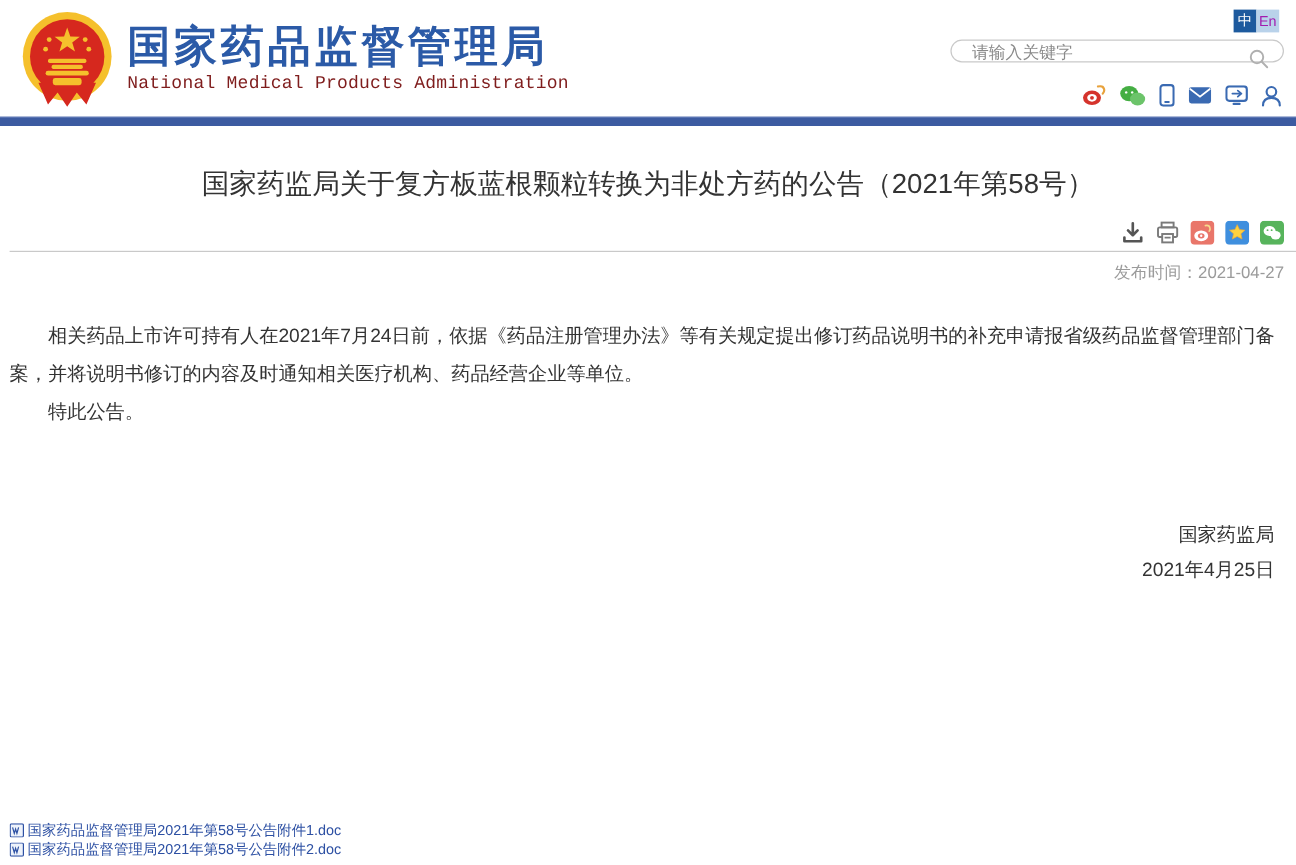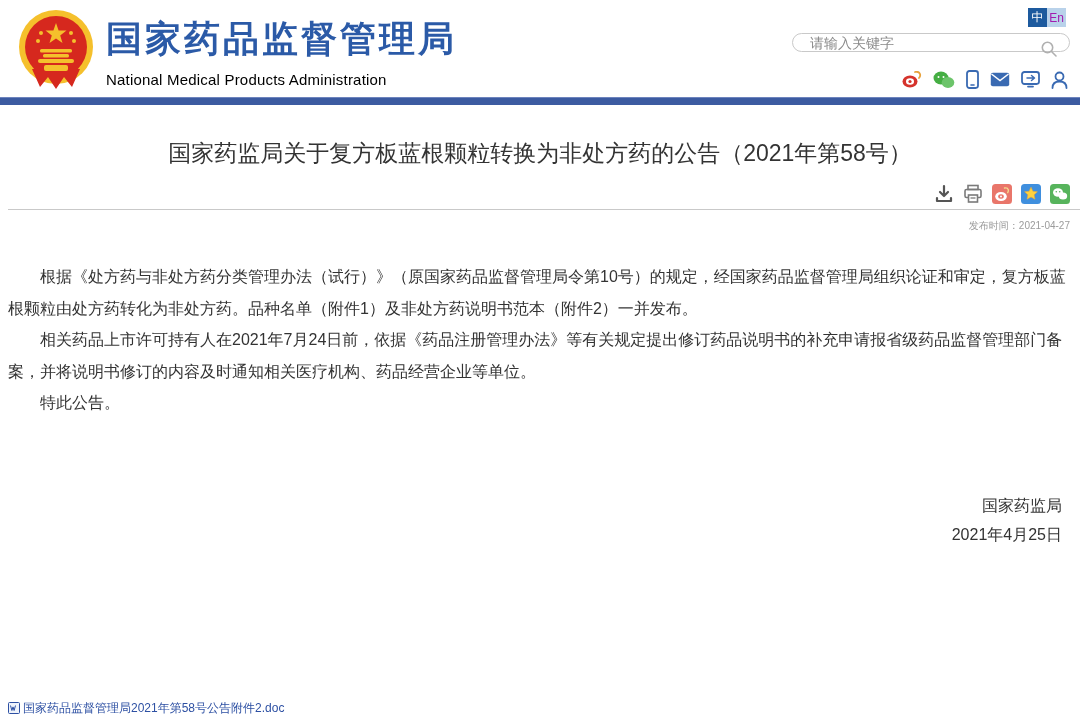--- a/index.html
+++ b/index.html
@@ -5,21 +5,21 @@
   * { box-sizing: border-box; margin: 0; padding: 0; }
   html,body { background:#fff; }
   body { font-family: "Liberation Sans", "DejaVu Sans", sans-serif; }
   .page { position:relative; width:1080px; height:721px; background:#fff; overflow:hidden; margin:0 auto; }
 
   
   .site-header { position:relative; height:97px; background:#fff; }
   .emblem { position:absolute; left:14px; top:7px; width:84px; height:84px; }
   .org-block { position:absolute; left:106px; top:18px; }
   .org-cn { font-size:36px; font-weight:bold; color:#2b5aa7; letter-spacing:3px; line-height:42px; }
-  .org-en { font-size:15px; color:#000000; margin-top:11px; letter-spacing:0.2px; }
+  .org-en { font-size:15px; color:#7f1d1d; margin-top:1px; letter-spacing:0.2px;font-family:Liberation Mono, monospace; }
 
   .lang-toggle { position:absolute; right:14px; top:8px; display:flex; }
   .lang-btn { width:19px; height:19px; display:flex; align-items:center; justify-content:center;
               font-size:12px; color:#fff; cursor:pointer; }
   .lang-zh { background:#1d5a9e; }
   .lang-en { background:#b9d2ea; color:#a21caf; }
 
   .search-box { position:absolute; right:10px; top:33px; width:278px; height:19px;
                 border:1px solid #c9c9c9; border-radius:16px; background:#fff;
                 display:flex; align-items:center; padding:0 36px 0 17px; }
@@ -34,21 +34,21 @@
   .blue-bar { height:8px; background:#3c5ba1; border-top:1px solid #6d83bd; }
 
   
   .article { position:relative; padding:0 8px; }
   .article-title { text-align:center; font-size:23px; font-weight:normal; color:#333;
                    margin-top:32px; line-height:32px; }
   .toolbar { display:flex; justify-content:flex-end; align-items:center; gap:9px;
              margin-top:15px; height:20px; padding-right:2px; }
   .tool-btn { width:20px; height:20px; cursor:pointer; display:block; }
   .divider { border:none; border-top:1px solid #c9c9c9; margin:5px -8px 0 0; }
-  .publish-line { text-align:right; font-size:10px; color:#9b9b9b; margin-top:9px; padding-right:2px; }
+  .publish-line { text-align:right; font-size:14px; color:#9b9b9b; margin-top:9px; padding-right:2px; }
 
   .body-text { margin-top:28px; }
   .body-text p { font-size:16px; line-height:31.5px; color:#333; text-indent:2em; }
 
   .attach-block { margin-top:21px; font-size:16px; color:#333; line-height:31px; }
   .attach-line1 { text-indent:2em; }
   .attach-line2 { margin-left:5em; }
 
   .sign-block { margin-top:72px; text-align:right; padding-right:10px;
                 font-size:16px; color:#333; line-height:29px; }
@@ -166,35 +166,41 @@
         <circle cx="6.3" cy="7.8" r=".8" fill="#57b45c"></circle>
         <circle cx="9.7" cy="7.8" r=".8" fill="#57b45c"></circle>
       </svg>
     </div>
 
     <hr class="divider">
 
     <div class="publish-line"><span>发布时间：</span><span>2021-04-27</span></div>
 
     <div class="body-text">
-      <p>根据《处方药与非处方药分类管理办法（试行）》（原国家药品监督管理局令第10号）的规定，经国家药品监督管理局组织论证和审定，复方板蓝根颗粒由处方药转化为非处方药。品种名单（附件1）及非处方药说明书范本（附件2）一并发布。</p>
       <p>相关药品上市许可持有人在2021年7月24日前，依据《药品注册管理办法》等有关规定提出修订药品说明书的补充申请报省级药品监督管理部门备案，并将说明书修订的内容及时通知相关医疗机构、药品经营企业等单位。</p>
       <p>特此公告。</p>
     </div>
 
 
     <div class="sign-block">
       <div>国家药监局</div>
       <div>2021年4月25日</div>
     </div>
   </main>
 
   <div class="file-links">
     <a class="file-link">
       <svg class="doc-ico" viewBox="0 0 12 12">
         <rect x="0.5" y="0.5" width="11" height="11" rx="1" fill="#eef3fb" stroke="#2d50a3"></rect>
         <path d="M2.5 3.5 l1.4 5 1.1 -3.6 1.1 3.6 1.4 -5" fill="none" stroke="#2d50a3" stroke-width="1"></path>
       </svg>
+      <span>国家药品监督管理局2021年第58号公告附件1.doc</span>
+    </a>
+    <a class="file-link">
+      <svg class="doc-ico" viewBox="0 0 12 12">
+        <rect x="0.5" y="0.5" width="11" height="11" rx="1" fill="#eef3fb" stroke="#2d50a3"></rect>
+        <path d="M2.5 3.5 l1.4 5 1.1 -3.6 1.1 3.6 1.4 -5" fill="none" stroke="#2d50a3" stroke-width="1"></path>
+      </svg>
       <span>国家药品监督管理局2021年第58号公告附件2.doc</span>
     </a>
   </div>
 
 </div>
 
 </body></html>

